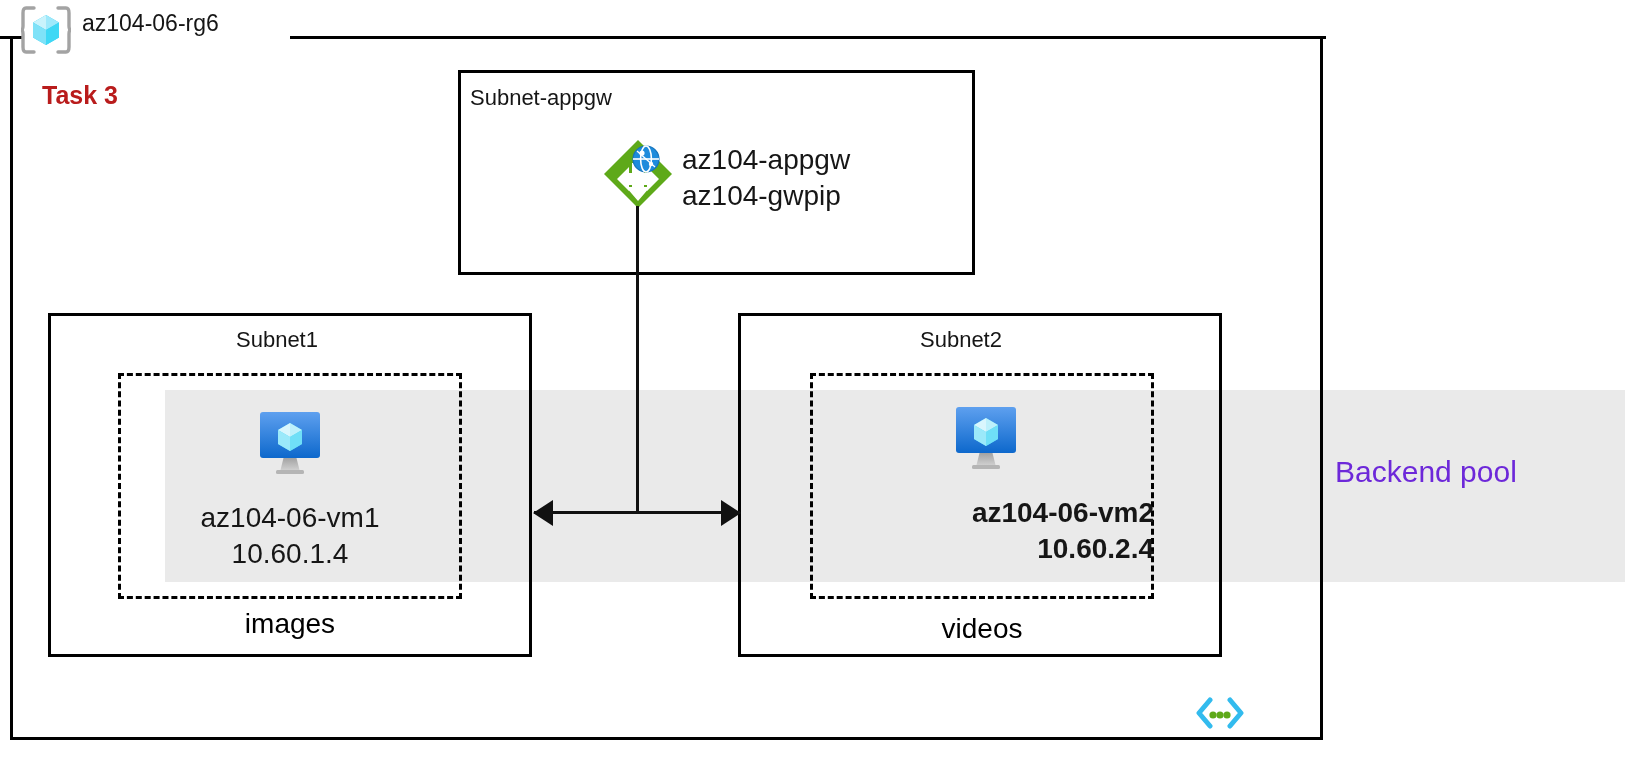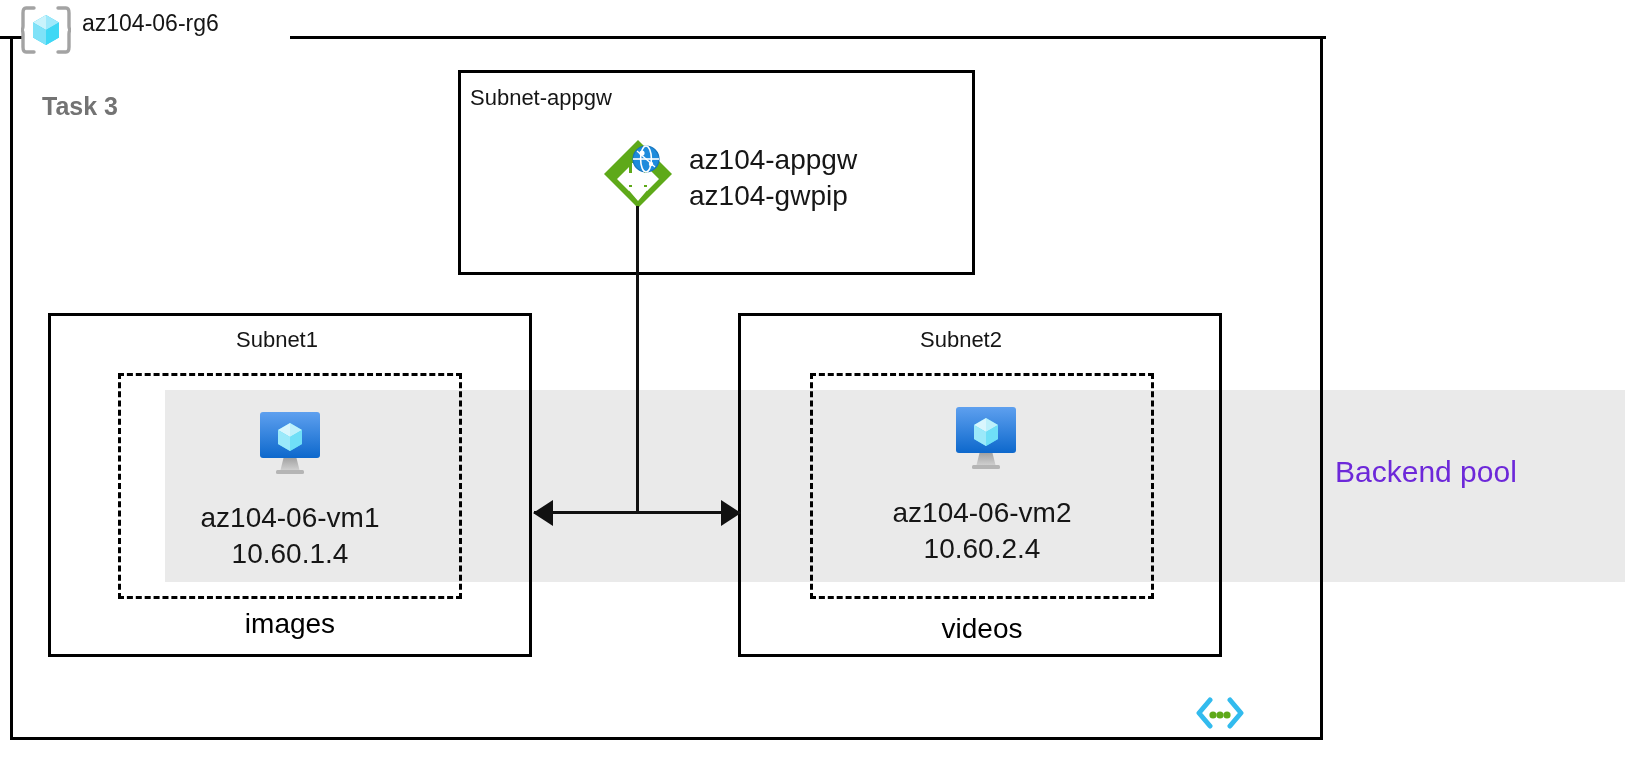--- a/index.html
+++ b/index.html
@@ -76,24 +76,24 @@
     top: 10px;
     font-size: 23px;
     color: #161616;
     white-space: nowrap;
   }
 
   
   .task-label {
     position: absolute;
     left: 42px;
-    top: 92px;
+    top: 81px;
     font-size: 25px;
     font-weight: bold;
-    color: #737373;
+    color: #b91c1c;
     white-space: nowrap;
   }
 
   
   .subnet-box {
     position: absolute;
     border: 3px solid #000000;
     box-sizing: border-box;
     background: transparent;
   }
@@ -147,22 +147,22 @@
 
   
   .res-names {
     position: absolute;
     font-size: 28px;
     color: #161616;
     line-height: 1.27;
     white-space: nowrap;
   }
   .names-vm1 { left: 118px; top: 500px; width: 344px; text-align: center; }
-  .names-vm2 { left: 810px; top: 495px; width: 344px; text-align: center; }
-  .names-appgw { left: 682px; top: 142px; text-align: left; margin-left: 7px; }
+  .names-vm2 { left: 810px; top: 495px; width: 344px; text-align: right; font-weight: bold; }
+  .names-appgw { left: 682px; top: 142px; text-align: left; }
 
   
   .vm-icon {
     position: absolute;
     width: 72px;
     height: 68px;
   }
   .vm-icon-1 { left: 254px; top: 408px; }
   .vm-icon-2 { left: 950px; top: 403px; }
 

